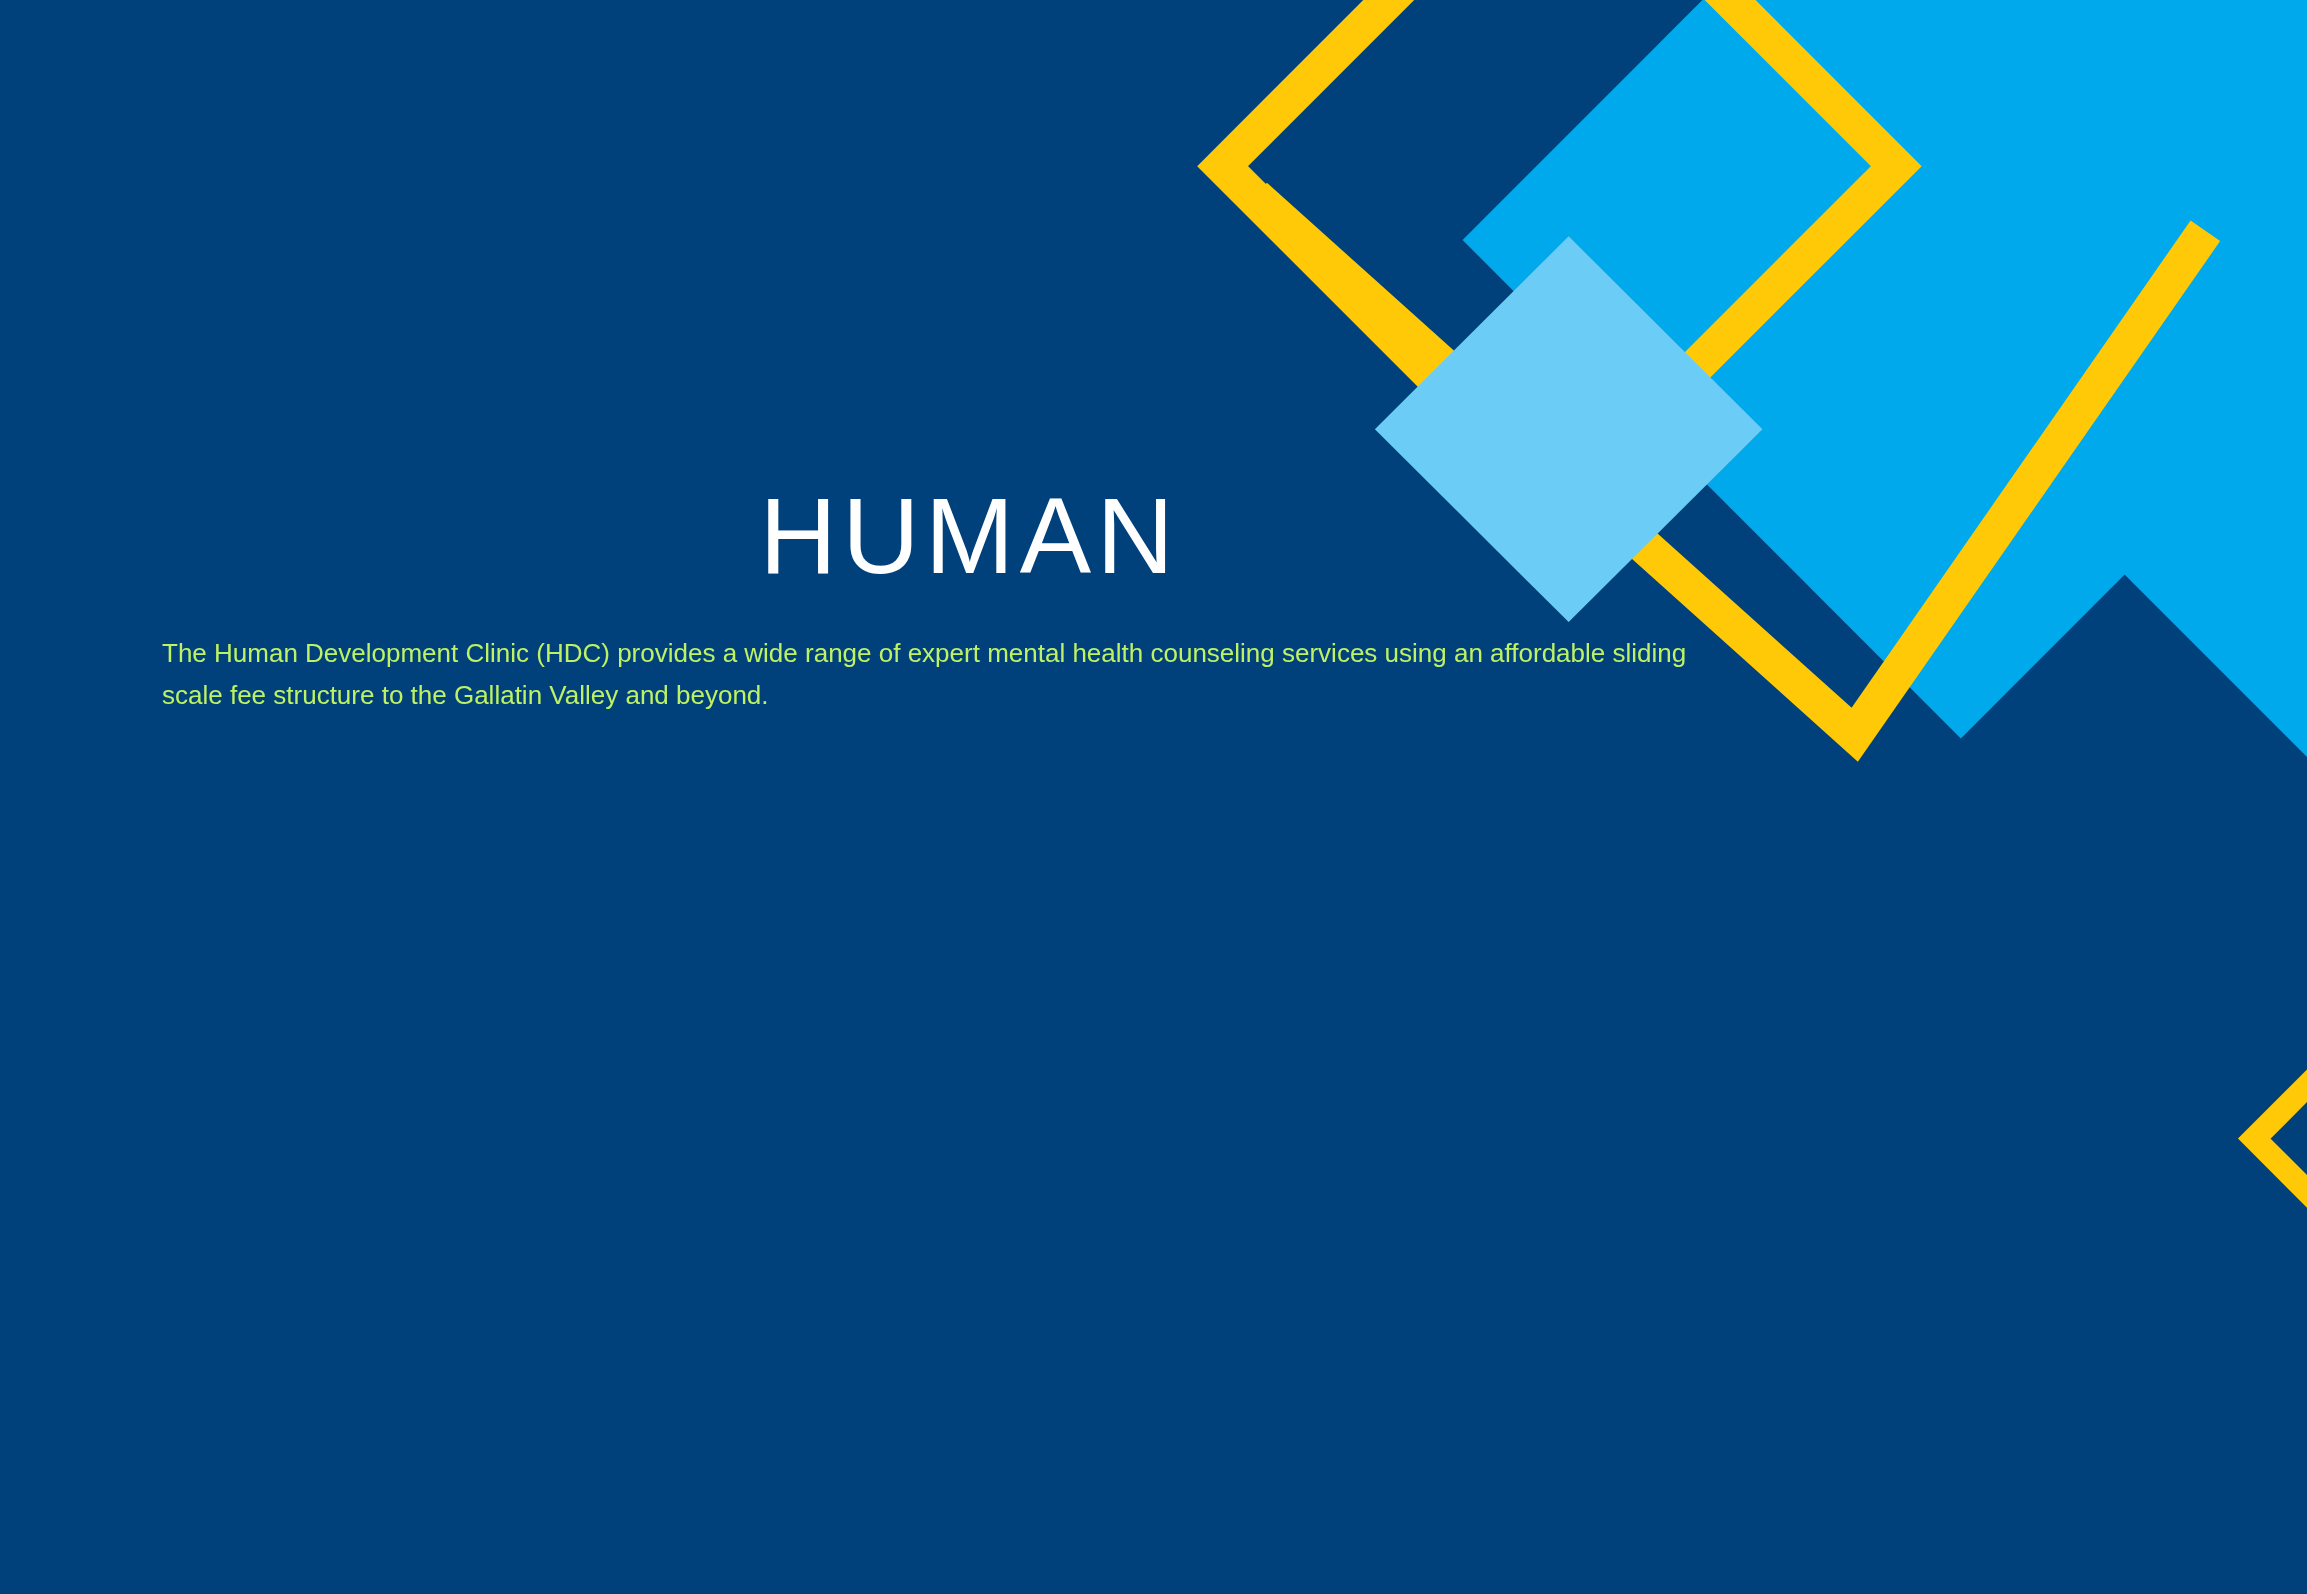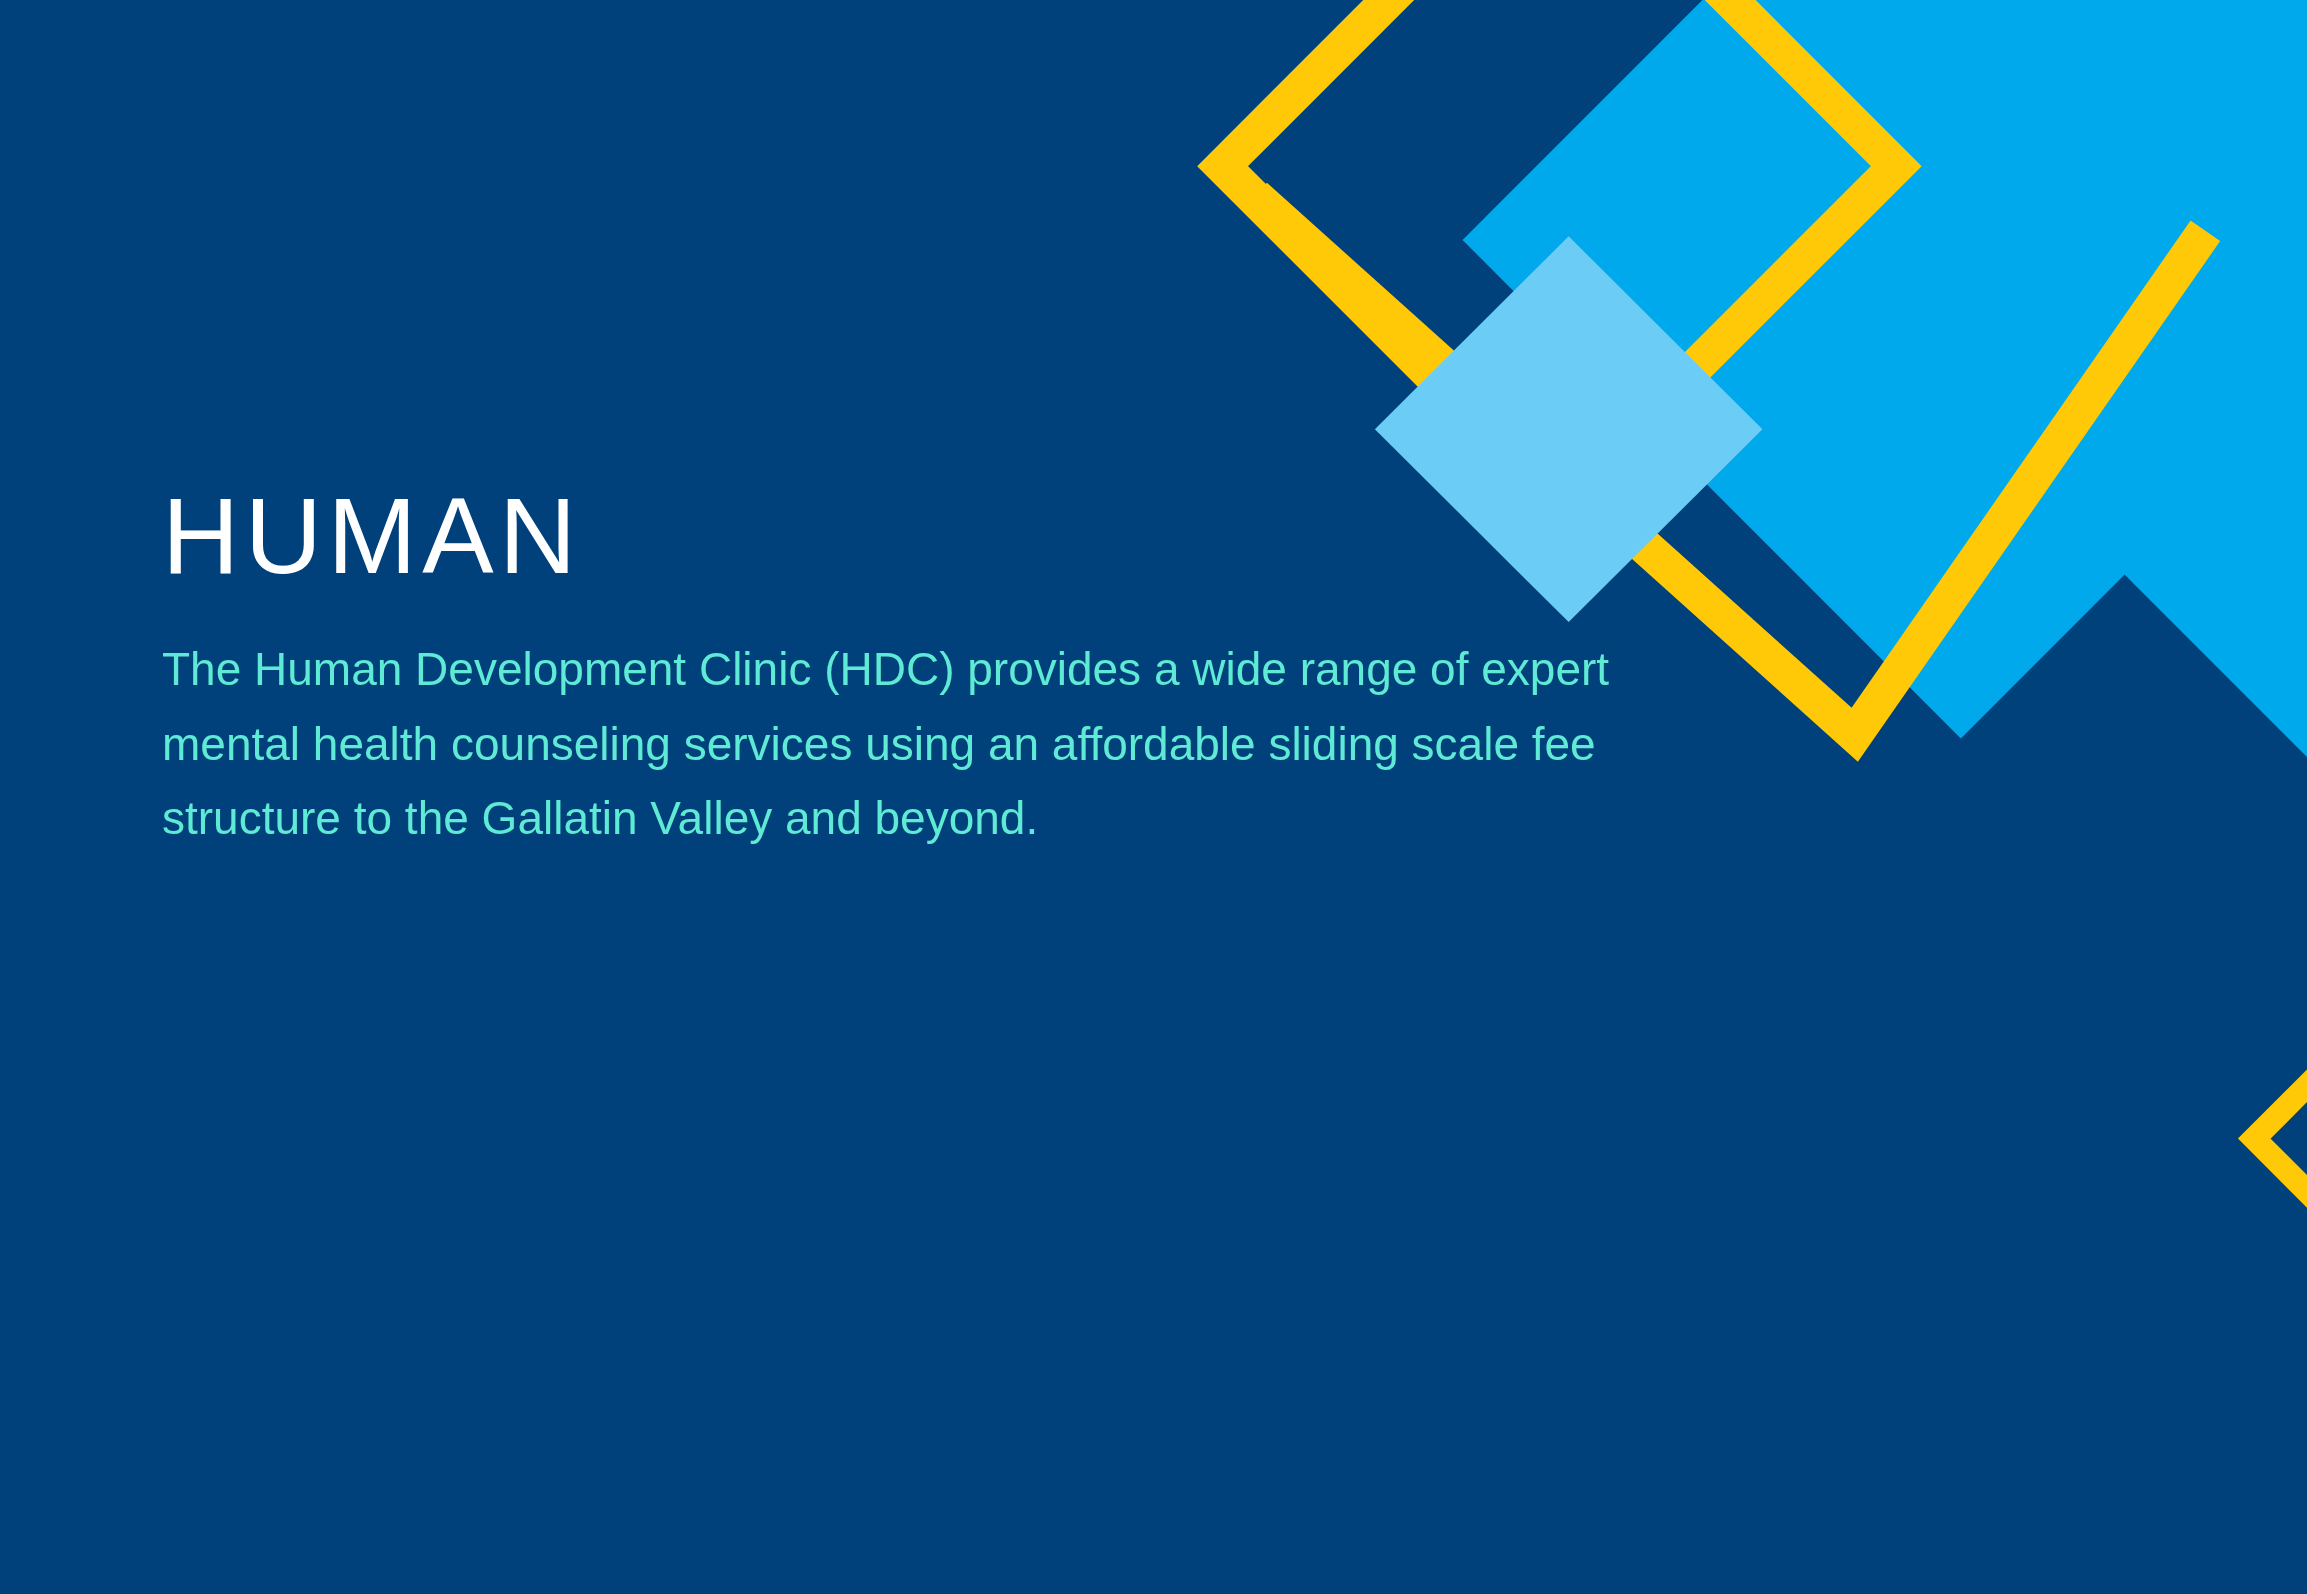--- a/index.html
+++ b/index.html
@@ -31,34 +31,35 @@
   }
   .title-line1 {
     color: #ffffff;
     font-size: 107px;
     font-weight: 300;
     letter-spacing: 5.5px;
     line-height: 1.05;
     margin: 0 0 8.3px 0;
     font-family: "Liberation Sans", sans-serif;
     white-space: nowrap;
+    text-align: center;
   }
   .title-line2, .title-line3 {
     color: #ffffff;
     font-size: 107px;
     font-weight: 700;
     letter-spacing: 0.9px;
     line-height: 1.08;
     margin: 0;
     font-family: "Liberation Sans", sans-serif;
     white-space: nowrap;
   }
   .body-copy {
-    color: #5eead4;
-    font-size: 46px;
+    color: #bef264;
+    font-size: 26px;
     font-weight: 400;
     line-height: 1.62;
     margin: 40px 0 0 0;
     width: 1583px;
     font-family: "Liberation Sans", sans-serif;
   }
 </style>
 </head>
 <body>
 

